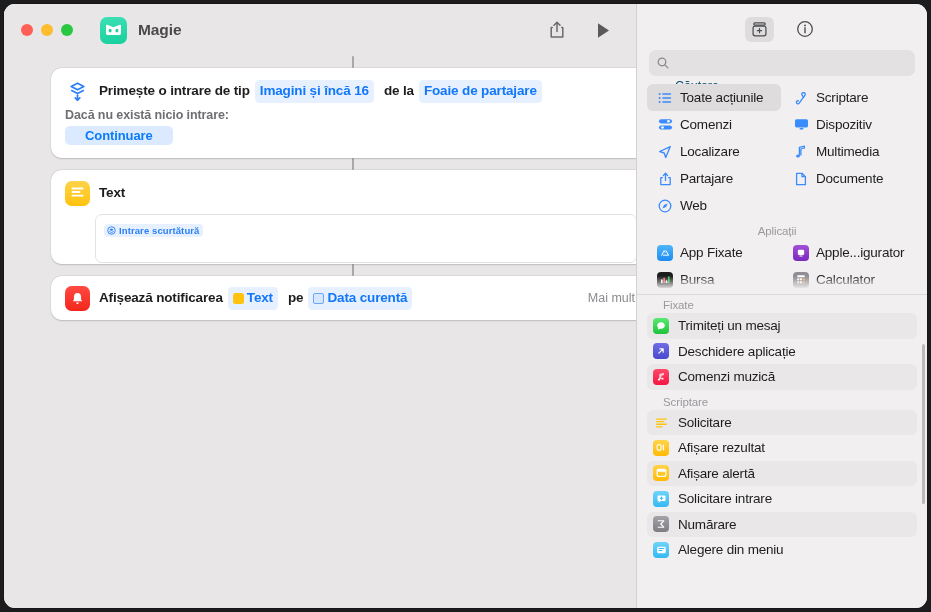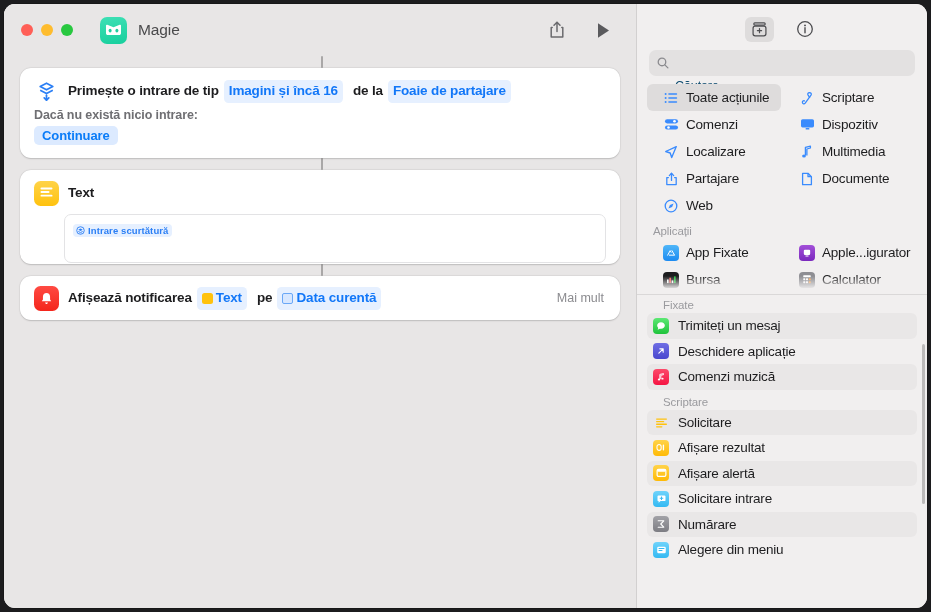--- a/index.html
+++ b/index.html
@@ -40,32 +40,32 @@
   .dot.green { background: #28c840; }
 
   .app-icon {
     width: 27px; height: 27px; border-radius: 7px;
     background: linear-gradient(170deg,#3ee0b5,#17cf9d);
     margin-left: 27px;
     display: flex; align-items: center; justify-content: center;
   }
   .doc-title {
     margin-left: 11px;
-    font-size: 15.5px; font-weight: 400; color: #4a4a4c;
+    font-size: 15.5px; font-weight: 700; color: #4a4a4c;
     letter-spacing: -.1px;
   }
   .tb-spacer { flex: 1; }
   .tb-btn {
     width: 30px; height: 26px;
     display: flex; align-items: center; justify-content: center;
     color: #6b6b6e;
   }
   .tb-btn.play { margin-left: 16px; margin-right: 4px; }
 
-  .canvas { position: absolute; inset: 52px 0 0 0; }
+  .canvas { position: absolute; inset: 52px 0 0 0; margin-left: 31px; }
 
   .connector {
     position: absolute; left: 317px;
     width: 2px; background: #a9a7a7; border-radius: 1px;
   }
 
   .card {
     position: absolute; left: 16px; width: 600px;
     background: #ffffff;
     border-radius: 11px;
@@ -119,21 +119,21 @@
   }
 
   .sub-label {
     font-size: 12.5px; font-weight: 700; color: #6f6f73;
     padding: 0 14px; margin-top: 2px; letter-spacing: -.1px;
   }
   .sub-token-row { padding: 4px 14px 12px; }
   .sub-token {
     display: inline-block;
     background: #dceaff; color: #0a7cf8;
-    border-radius: 5px; padding: 2px 8px;
+    border-radius: 5px; padding: 2px 20px;
     font-size: 13px; font-weight: 700; letter-spacing: -.1px;
   }
 
   .textfield {
     margin: 6px 14px 14px 44px;
     height: 49px;
     border: 1px solid #e3e3e5;
     border-radius: 7px;
     padding: 6px 8px;
     background: #fff;
@@ -177,21 +177,21 @@
   .cat-scroll {
     height: 208px; overflow: hidden; position: relative;
     margin: 0 0 0 0;
   }
   .cat-grid {
     display: grid; grid-template-columns: 1fr 1fr;
     padding: 0 10px; column-gap: 2px;
   }
   .cat {
     display: flex; align-items: center; gap: 7px;
-    height: 27px; border-radius: 6px; padding: 0 16px;
+    height: 27px; border-radius: 6px; padding: 0 10px;
     font-size: 13.5px; color: #1d1d1f; letter-spacing: -.2px;
     overflow: hidden; white-space: nowrap;
   }
   .cat.sel { background: #dedcdc; }
   .cat .ci { width: 16px; flex: 0 0 16px; display:flex; align-items:center; justify-content:center; color:#3a8bfd; }
   .appicon { width: 16px; height: 16px; border-radius: 4px; flex: 0 0 16px; }
 
   .grp-head {
     font-size: 11.5px; color: #9a9a9e; font-weight: 400;
     padding: 6px 16px 2px; letter-spacing: -.1px;
@@ -461,21 +461,21 @@
         <div class="cat">
           <span class="ci">
             <svg width="14" height="14" viewBox="0 0 14 14" aria-hidden="true">
               <circle cx="7" cy="7" r="5.8" fill="none" stroke="#3a8bfd" stroke-width="1.3"></circle>
               <path d="M9.6 4.4 L5.9 5.9 L4.4 9.6 L8.1 8.1 Z" fill="#3a8bfd"></path>
             </svg>
           </span>
           <span>Web</span>
         </div>
 
-        <div style="grid-column:1 / -1;">
+        <div style="grid-column:1 / -1;text-align:center;">
           <div class="grp-head" style="padding-left:6px;">Aplicații</div>
         </div>
 
         <div class="cat">
           <span class="appicon" style="background:linear-gradient(180deg,#4fb6f8,#1d8bf1);display:flex;align-items:center;justify-content:center;">
             <svg width="10" height="10" viewBox="0 0 12 12" aria-hidden="true">
                 <path d="M2 8.6 L5 3.2 L6.1 5.1 M4 8.6 L10 8.6 M7.2 3.2 L10 8.2" stroke="#fff" stroke-width="1.2" stroke-linecap="round" fill="none"></path>
               </svg>
           </span>
           <span>App Fixate</span>

